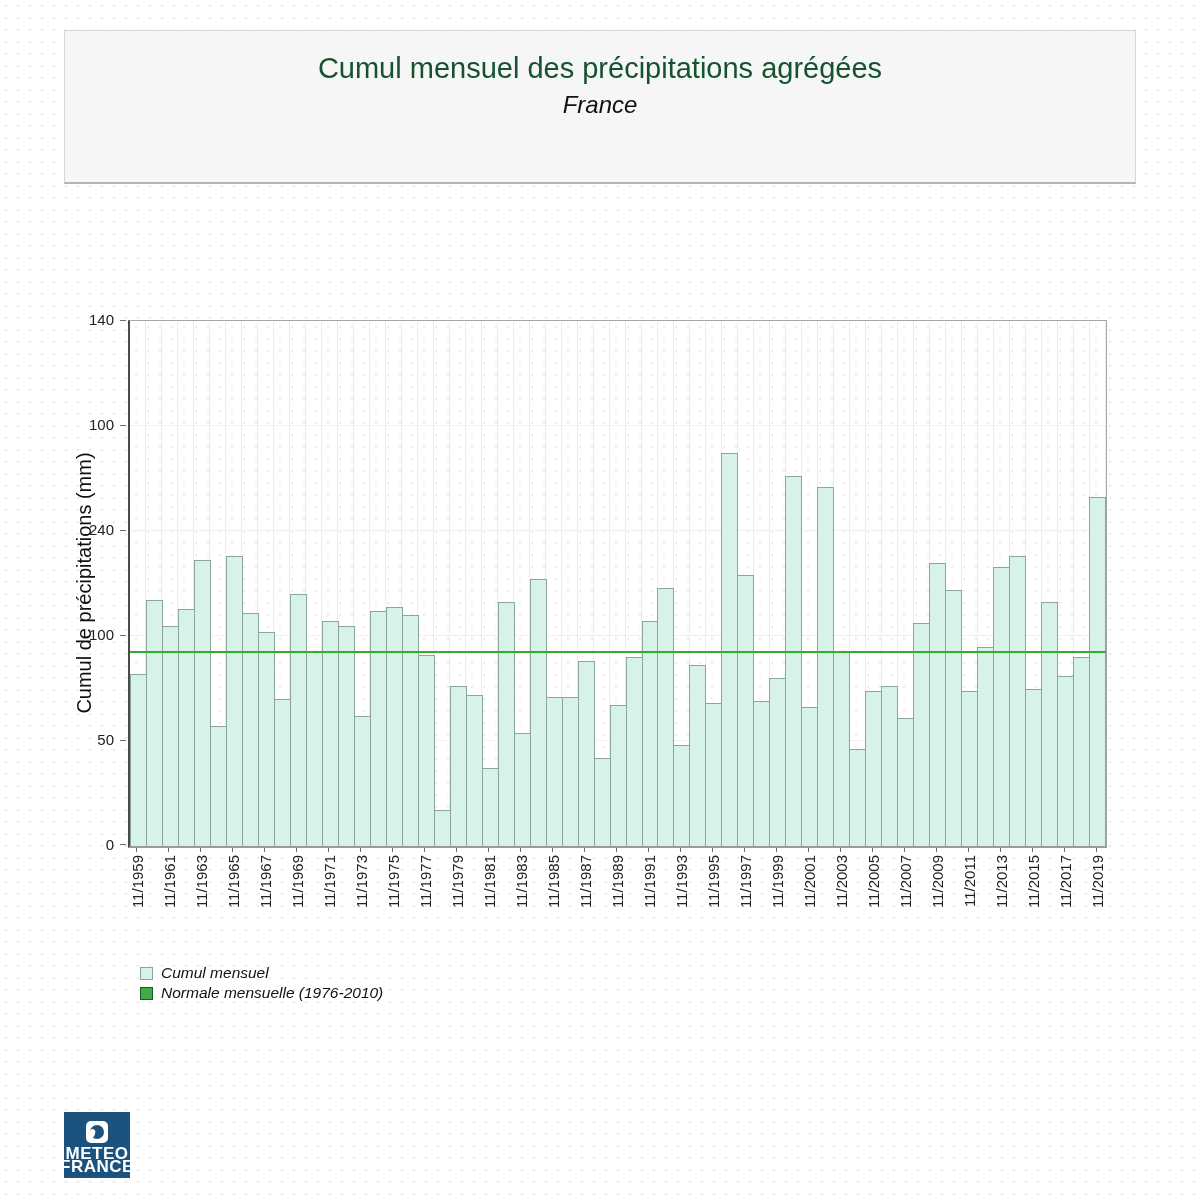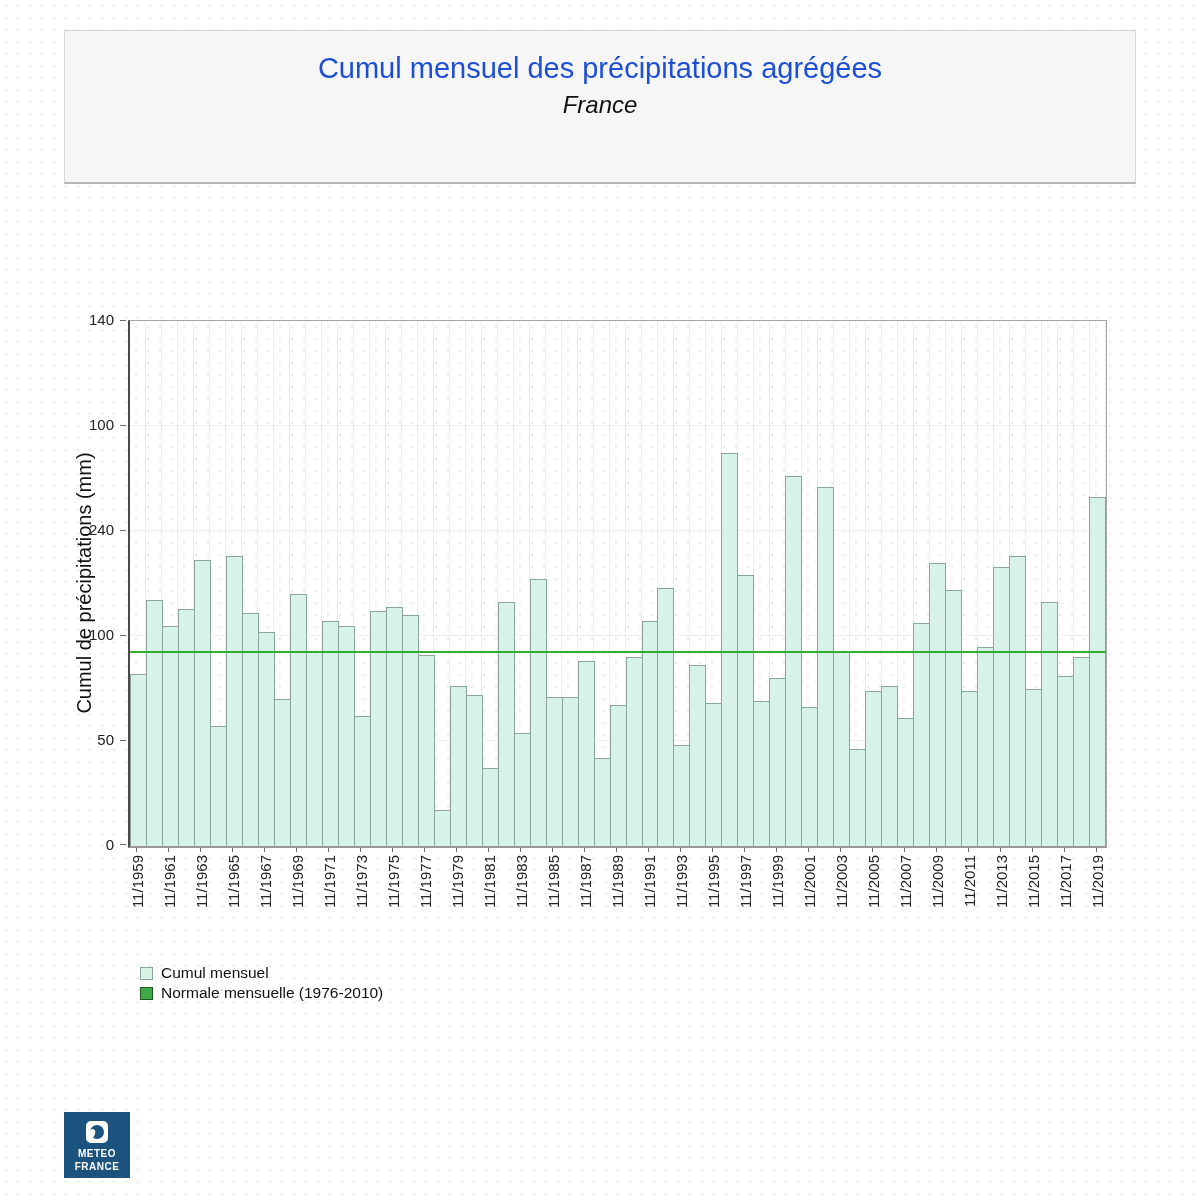--- a/index.html
+++ b/index.html
@@ -9,21 +9,21 @@
     background-image: radial-gradient(circle, #e9e9e9 1px, rgba(0,0,0,0) 1.2px);
     background-size: 12px 12px;
   }
 
   
   .title-box {
     position:absolute; left:64px; top:30px; width:1070px; height:151px;
     background:#f6f6f6; border:1px solid #d6d6d6; border-bottom:2px solid #b5b5b5;
     text-align:center;
   }
-  .title    { margin-top:21px; font-size:29px; line-height:32px; color:#1d4ed8; }
+  .title    { margin-top:21px; font-size:29px; line-height:32px; color:#14532d; }
   .subtitle { margin-top:7px;  font-size:24px; font-style:italic; color:#111; }
 
   .banner {
     position:absolute; left:64px; top:198px; width:1070px; height:34px;
     background:#fff; border-top:2px solid #ababab; border-bottom:2px solid #cccccc;
     display:flex; align-items:center; justify-content:center;
   }
   .banner-text { color:#ff0000; font-size:21px; }
 
   
@@ -53,39 +53,39 @@
 
   
   .xaxis { position:absolute; left:128px; top:848px; width:976px; height:72px; }
   .xtick { position:absolute; top:0; width:1px; height:4px; background:#6e6e6e; }
   .xlab  {
     position:absolute; top:7px; transform:rotate(-90deg) translateX(-100%);
     transform-origin:0 0; font-size:15px; white-space:nowrap; color:#222;
   }
 
   
-  .legend { position:absolute; left:140px; top:963px; }
+  .legend { position:absolute; left:140px; top:963px;font-style:italic; }
   .legend-row { display:flex; align-items:center; height:20px; }
   .swatch { width:13px; height:13px; margin-right:8px; box-sizing:border-box; }
   .swatch-cumul   { background:#d7f2e6; border:1px solid #8ba49c; }
   .swatch-normale { background:#3fab47; border:1px solid #1f5a24; }
   .legend-label { font-size:15.5px; color:#111; }
 
   
   .logo {
     position:absolute; left:64px; top:1112px; width:66px; height:66px;
     background:#1b527e; display:flex; flex-direction:column; align-items:center;
   }
   .logo-icon { margin-top:9px; width:22px; height:22px; background:#fff; border-radius:5px; position:relative; }
   .logo-globe { position:absolute; left:4px; top:4px; width:14px; height:14px; background:#1b527e; border-radius:50%; }
   .logo-globe::after {
     content:""; position:absolute; left:-1px; top:4px; width:6px; height:9px;
     background:#fff; border-radius:50%; transform:rotate(20deg);
   }
-  .logo-text { color:#fff; font-weight:bold; font-size:10px; line-height:13px; letter-spacing:0.5px; margin-top:4px; text-align:center; }
+  .logo-text { color:#fff; font-weight:bold; font-size:17px; line-height:13px; letter-spacing:0.5px; margin-top:4px; text-align:center; }
   .footer-text { position:absolute; right:102px; top:1130px; font-size:17.5px; color:#000; }
 </style>
 </head>
 <body>
 
 <div class="page">
 
   <div class="title-box">
     <div class="title">Cumul mensuel des précipitations agrégées</div>
     <div class="subtitle">France</div>

